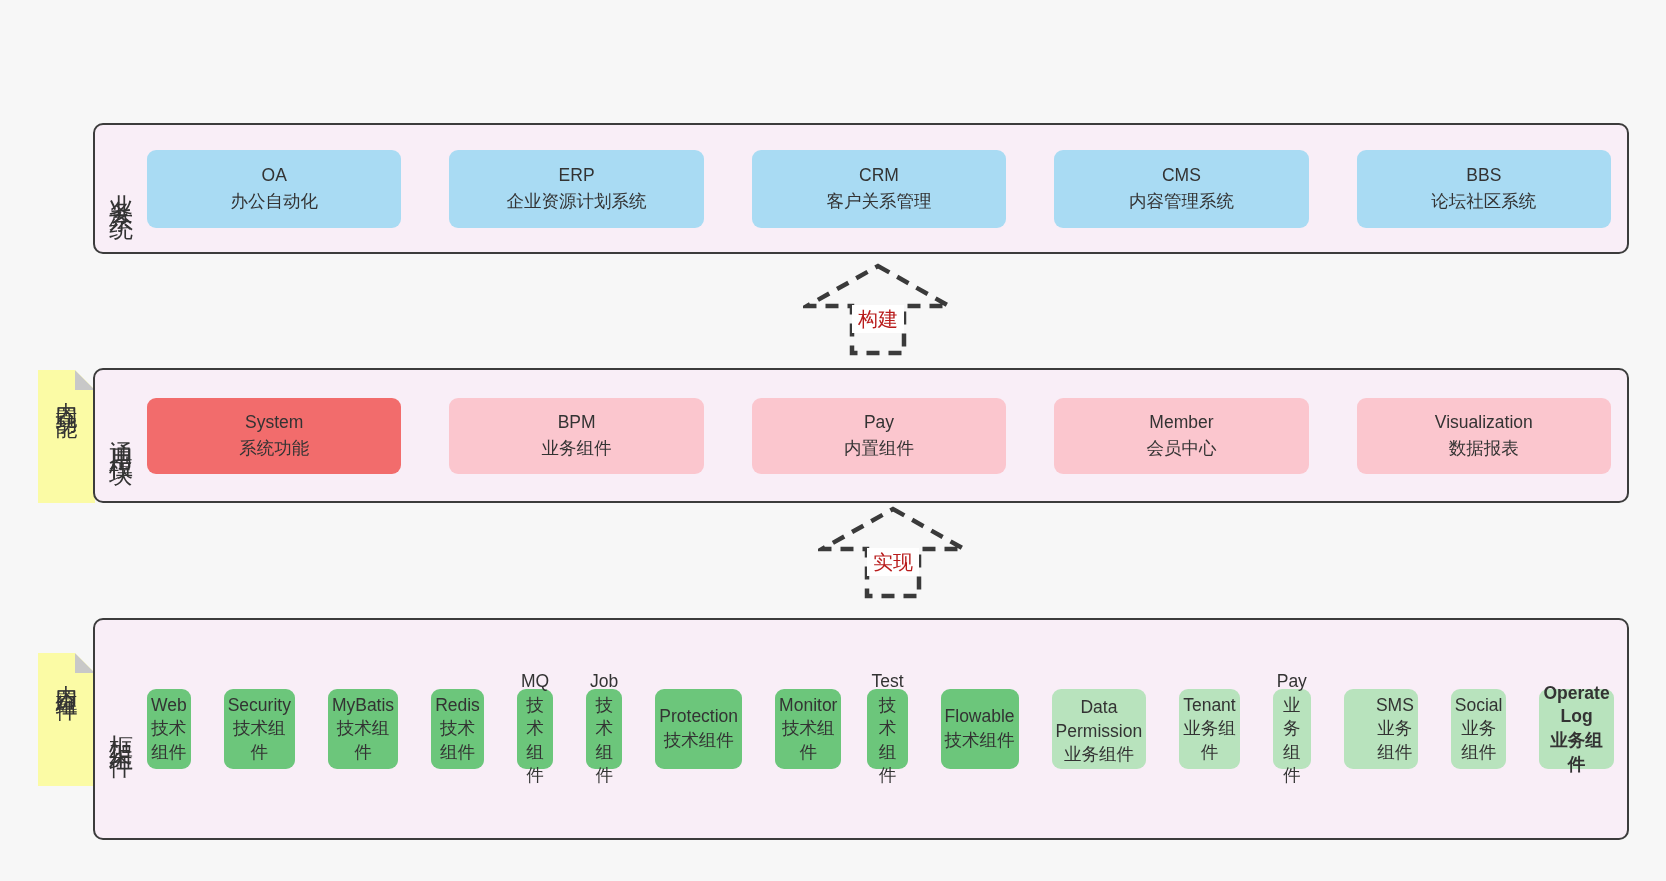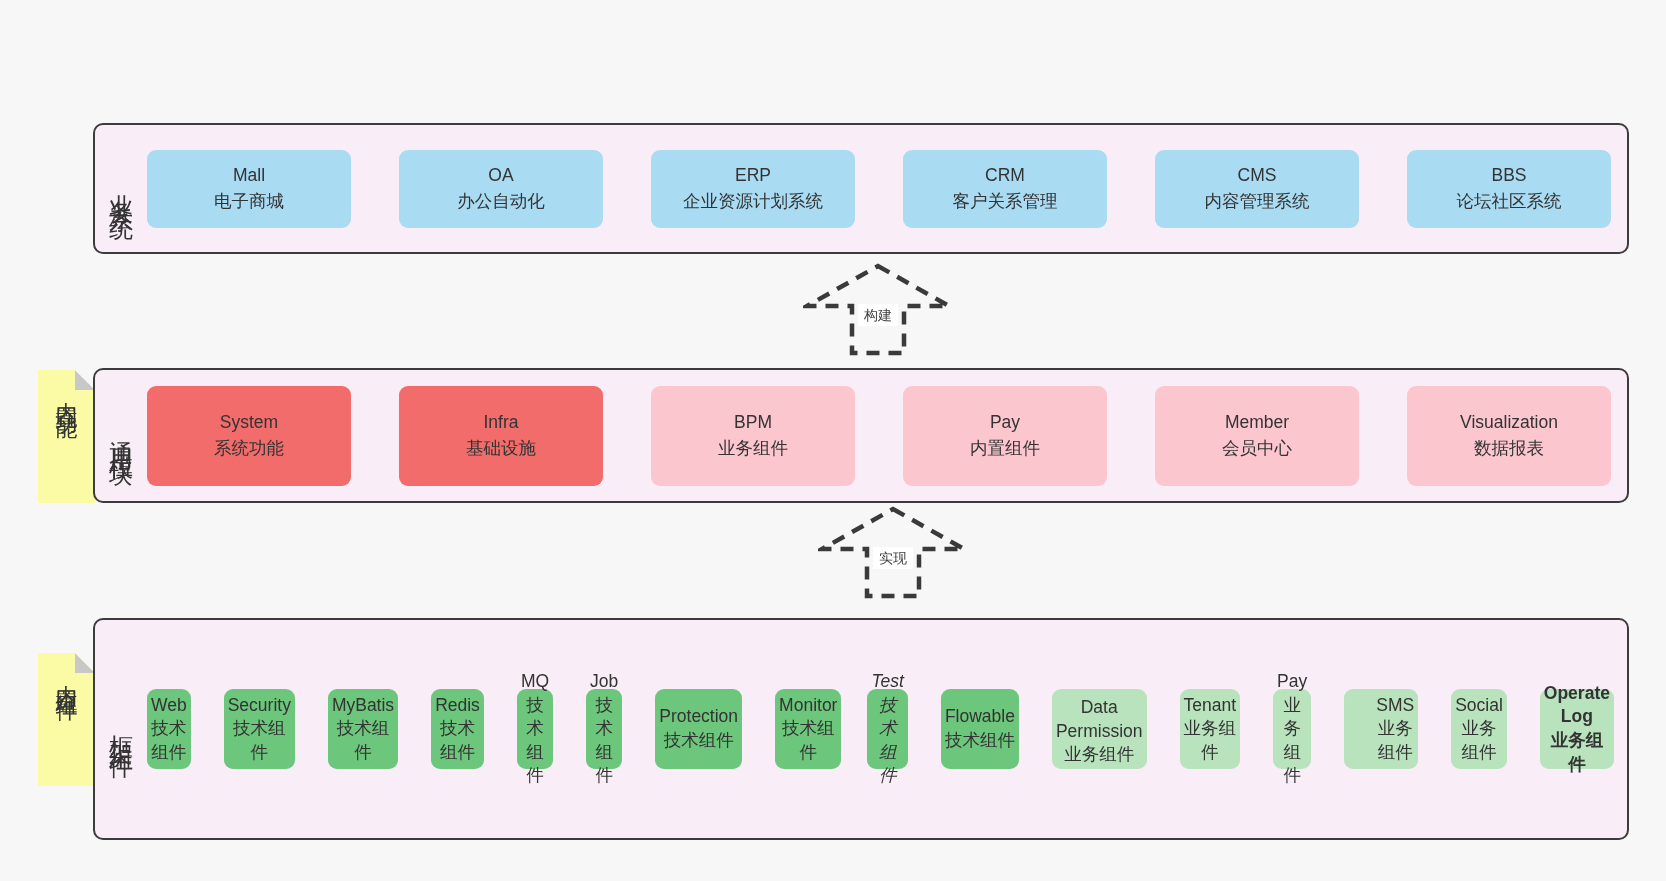--- a/index.html
+++ b/index.html
@@ -24,21 +24,21 @@
   .v-label span { writing-mode:vertical-lr; text-orientation:upright; letter-spacing:7px; line-height:1; }
   .rows { flex:1; display:flex; flex-direction:row; gap:26px; }
   .row  { flex:1; display:flex; gap:48px; }
   .row.cols8 { gap:33px; }
   .box {
     flex:1; border-radius:9px; display:flex; flex-direction:column;
     justify-content:center; align-items:center; text-align:center;
     font-size:17.5px; line-height:1.45; color:#333; padding:2px 4px; box-sizing:border-box;
   }
   .cols6 .box { height:78px; }
-  #section-modules .box { height:100px; }
+  #section-modules .box { height:76px; }
   .cols8 .box { height:80px; line-height:1.35; }
   
   .sticky {
     position:absolute; left:38px; width:57px; height:133px; z-index:1;
     background:#fbfba5; box-sizing:border-box;
     display:flex; justify-content:center; padding-top:14px;
     clip-path:polygon(0 0, calc(100% - 20px) 0, 100% 20px, 100% 100%, 0 100%);
   }
   #sticky-modules   { top:370px; }
   #sticky-framework { top:653px; }
@@ -46,44 +46,40 @@
     position:absolute; top:0; right:0; width:20px; height:20px;
     background:#c8c8c8; clip-path:polygon(0 0, 100% 100%, 0 100%);
   }
   .sticky-text { writing-mode:vertical-lr; text-orientation:upright; letter-spacing:5px; font-size:22px; line-height:1; color:#333; }
   
   .arrow { position:absolute; width:150px; height:95px; z-index:3; }
   #arrow-build     { left:803px; top:262px; }
   #arrow-implement { left:818px; top:505px; }
   .arrow svg { position:absolute; left:0; top:0; }
   .arrow-label { position:absolute; left:0; right:0; top:44px; text-align:center; }
-  .arrow-label span { background:#ffffff; padding:3px 6px; font-size:14px; color:#404040;text-align:right; }
+  .arrow-label span { background:#ffffff; padding:3px 6px; font-size:20px; color:#b91c1c;text-align:right; }
 </style>
 </head>
 <body>
 
 <div class="sticky" id="sticky-modules">
   <div class="fold"></div>
   <span class="sticky-text">内置功能</span>
 </div>
 
 <div class="sticky" id="sticky-framework">
   <div class="fold"></div>
   <span class="sticky-text">内置组件</span>
 </div>
 
 <div class="section" id="section-business">
   <div class="v-label">
     <span>业务系统</span>
   </div>
   <div class="row cols6">
-      <div class="box" style="background: rgb(169, 219, 243);">
-        <div>Mall</div>
-        <div>电子商城</div>
-      </div>
       <div class="box" style="background: rgb(169, 219, 243);">
         <div>OA</div>
         <div>办公自动化</div>
       </div>
       <div class="box" style="background: rgb(169, 219, 243);">
         <div>ERP</div>
         <div>企业资源计划系统</div>
       </div>
       <div class="box" style="background: rgb(169, 219, 243);">
         <div>CRM</div>
@@ -111,24 +107,20 @@
 
 <div class="section" id="section-modules">
   <div class="v-label">
     <span>通用模块</span>
   </div>
   <div class="row cols6">
       <div class="box" style="background: rgb(242, 108, 108);">
         <div>System</div>
         <div>系统功能</div>
       </div>
-      <div class="box" style="background: rgb(242, 108, 108);">
-        <div>Infra</div>
-        <div>基础设施</div>
-      </div>
       <div class="box" style="background: rgb(251, 198, 206);">
         <div>BPM</div>
         <div>业务组件</div>
       </div>
       <div class="box" style="background: rgb(251, 198, 206);">
         <div>Pay</div>
         <div>内置组件</div>
       </div>
       <div class="box" style="background: rgb(251, 198, 206);">
         <div>Member</div>
@@ -183,21 +175,21 @@
         <div class="box" style="background: rgb(108, 198, 123);">
           <div>Protection</div>
           <div>技术组件</div>
         </div>
         <div class="box" style="background: rgb(108, 198, 123);">
           <div>Monitor</div>
           <div>技术组件</div>
         </div>
       </div>
     <div class="row cols8">
-        <div class="box" style="background: rgb(108, 198, 123); font-style: italic;">
+        <div class="box" style="background: rgb(108, 198, 123);">
           <div>Test</div>
           <div>技术组件</div>
         </div>
         <div class="box" style="background: rgb(108, 198, 123);">
           <div>Flowable</div>
           <div>技术组件</div>
         </div>
         <div class="box" style="background: rgb(184, 227, 189); justify-content: flex-end;">
           <div>Data Permission</div>
           <div>业务组件</div>

